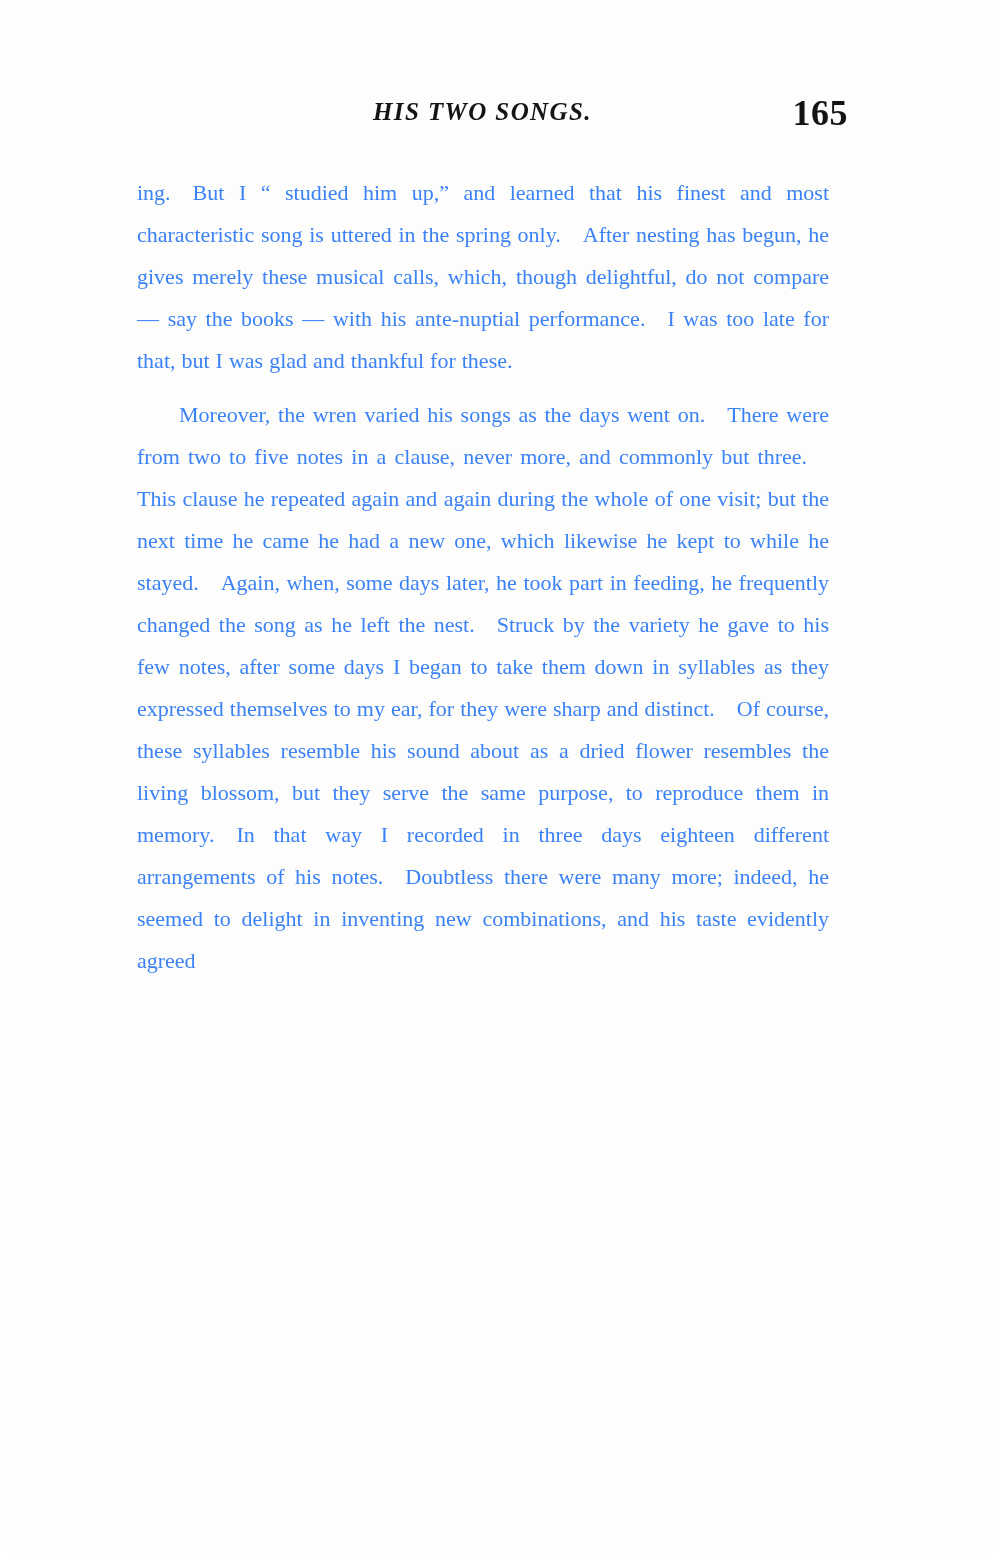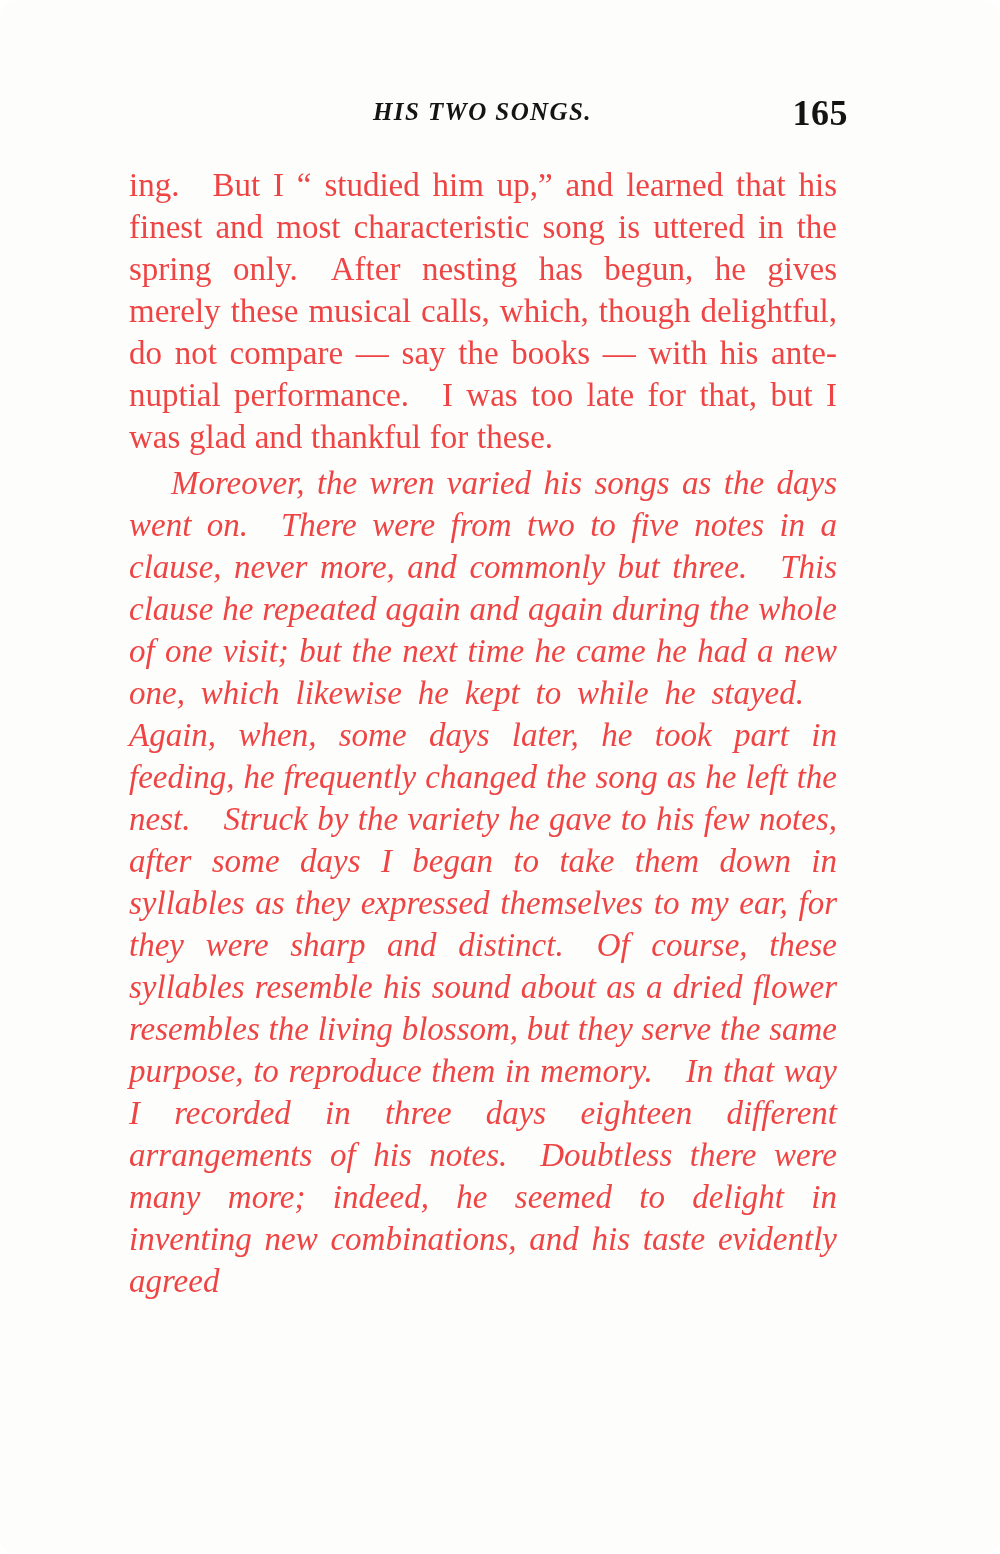--- a/index.html
+++ b/index.html
@@ -49,33 +49,32 @@
     color: #141414;
     letter-spacing: 0.5px;
   }
   .body-text {
     position: absolute;
     top: 160px;
     left: 125px;
     width: 716px;
   }
   .para {
-    margin: 4px;
-    font-size: 33px;
+    margin: 12px;
+    font-size: 22px;
     line-height: 42px;
     text-align: justify;
-    color: #ef4444;
+    color: #3b82f6;
     hyphens: none;
   }
   .para + .para {
     margin-top: 0;
   }
   .indent {
     text-indent: 42px;
-    font-style: italic;
   }
   
   .para {
     text-rendering: optimizeLegibility;
     word-spacing: 0.5px;
   }
 </style>
 </head>
 <body>
 

